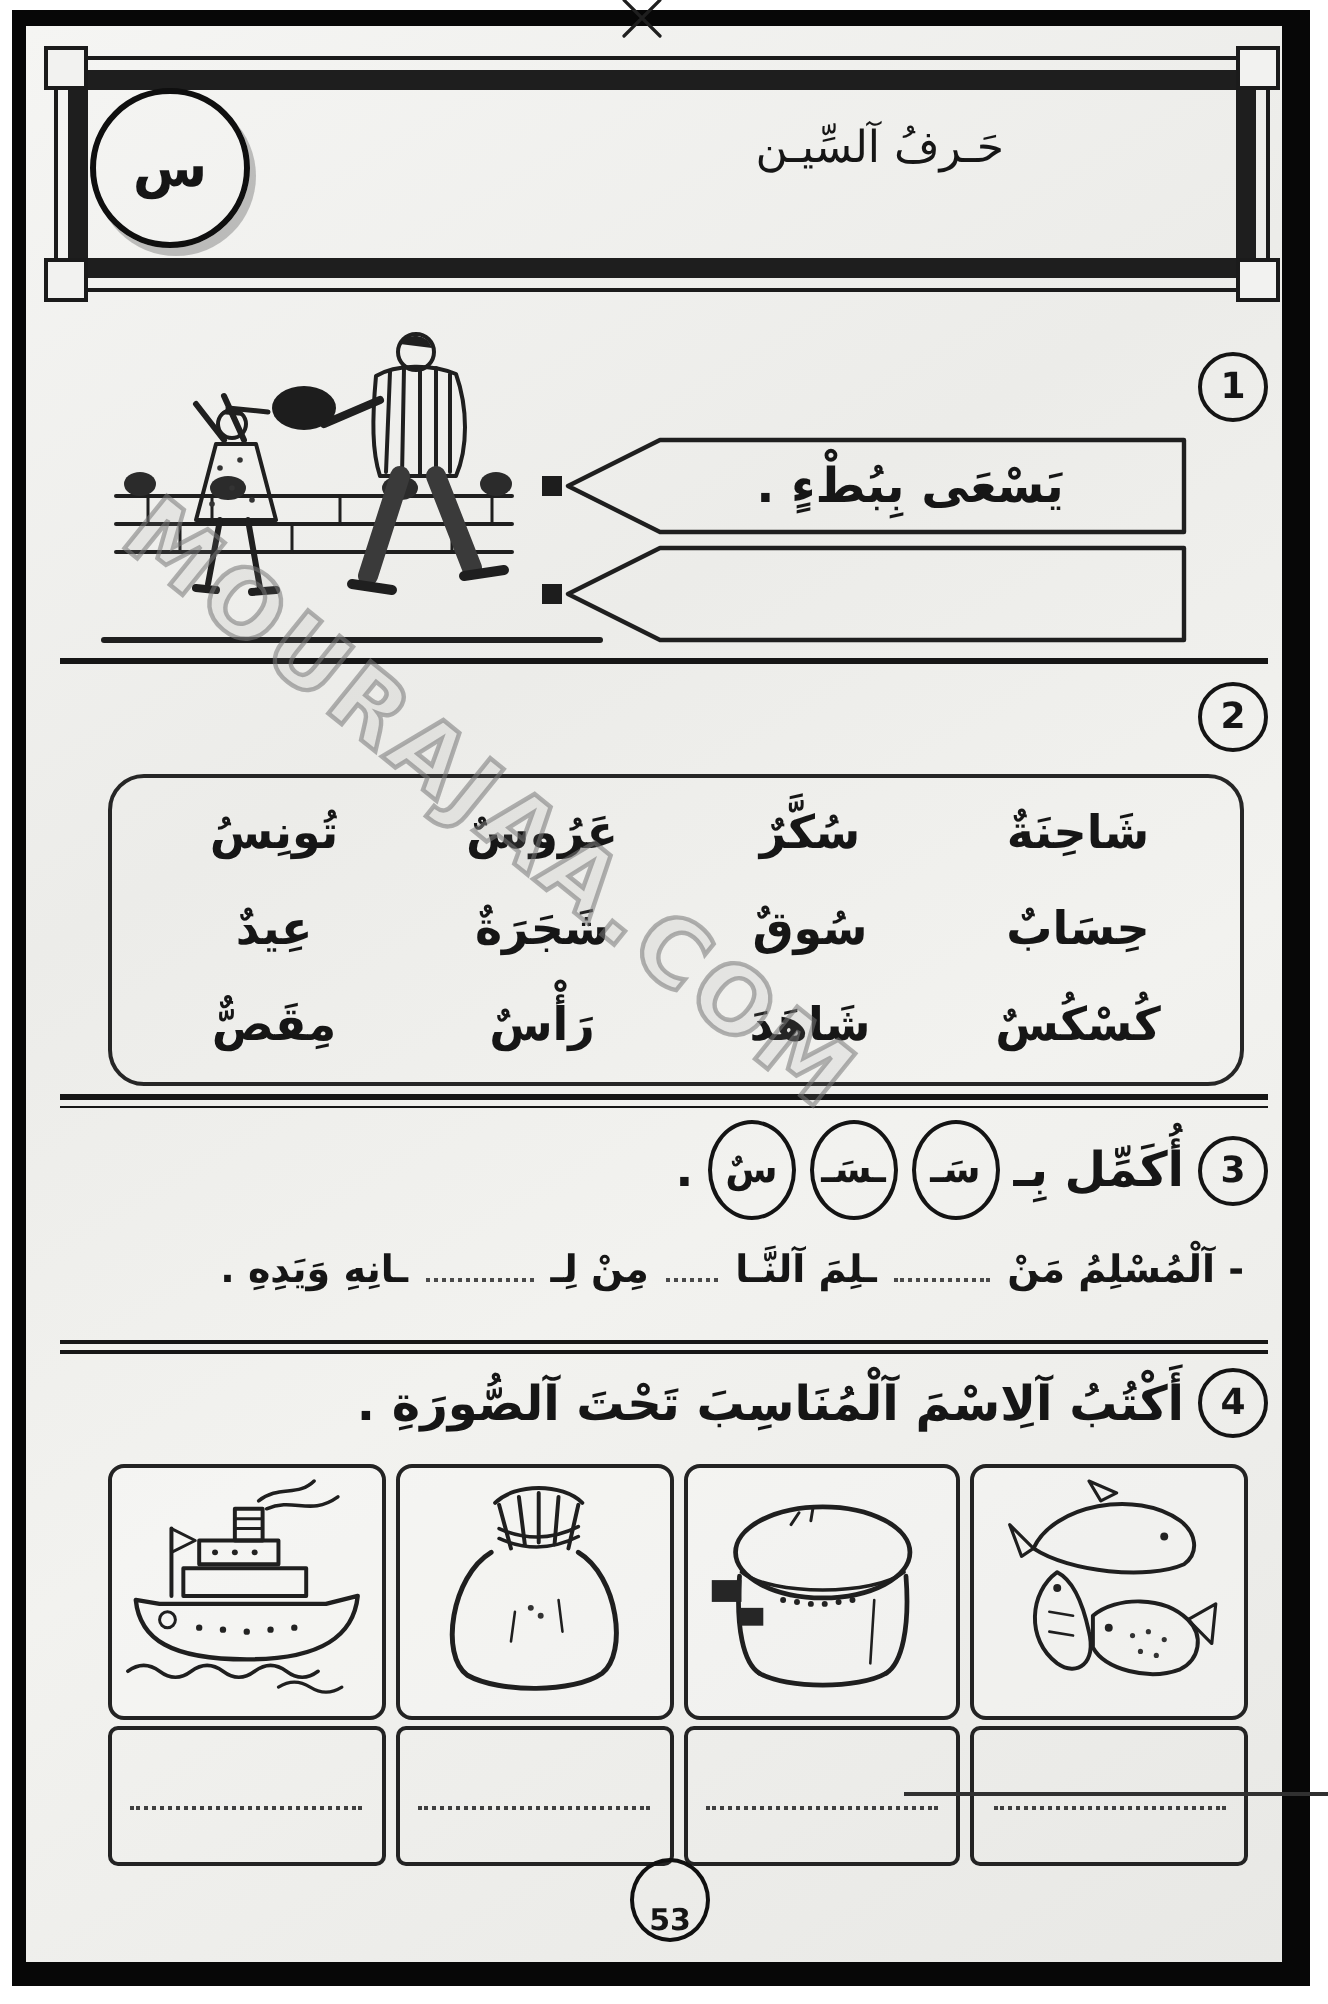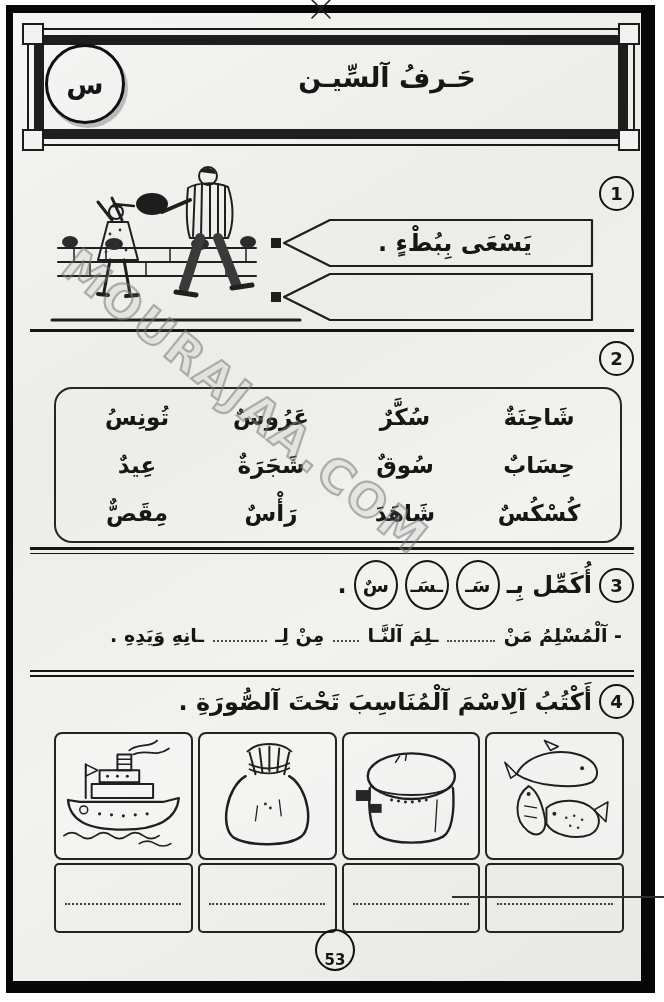--- a/index.html
+++ b/index.html
@@ -14,22 +14,22 @@
 
   
   .hframe{position:absolute;left:27px;top:28px;width:608px;height:118px;z-index:2;}
   .hframe .outer{position:absolute;inset:0;border:2px solid #1b1b1b;}
   .hframe .band{position:absolute;inset:7px;border:10px solid #1e1e1e;}
   .corner{position:absolute;width:18px;height:18px;border:2px solid #1b1b1b;background:#f2f2f0;z-index:3;}
   .c-tl{left:-5px;top:-5px}.c-tr{right:-5px;top:-5px}.c-bl{left:-5px;bottom:-5px}.c-br{right:-5px;bottom:-5px}
   .activity-oval{position:absolute;right:12px;top:17px;width:196px;height:80px;border:3px solid #0f0f0f;
      border-radius:50%;display:flex;align-items:center;justify-content:center;
      font-size:31px;font-weight:bold;box-shadow:4px 5px 0 rgba(105,105,105,.4);background:transparent;}
-  .page-title{position:absolute;left:245px;top:34px;width:230px;text-align:center;
-     font-size:27px;font-weight:bold;direction:rtl;}
+  .page-title{position:absolute;left:245px;top:34px;width:230px;text-align:right;
+     font-size:22px;font-weight:normal;direction:rtl;}
   .letter-badge{position:absolute;left:18px;top:16px;width:74px;height:74px;border:3px solid #0f0f0f;
      border-radius:50%;display:flex;align-items:center;justify-content:center;font-size:27px;font-weight:bold;
      box-shadow:3px 4px 0 rgba(105,105,105,.4);}
 
   
   .ex-header{position:absolute;right:30px;direction:rtl;display:flex;align-items:center;gap:7px;
      font-size:24px;font-weight:bold;z-index:2;}
   .num-circle{width:31px;height:31px;border:2px solid #141414;border-radius:50%;flex:0 0 auto;
      display:flex;align-items:center;justify-content:center;font-size:18px;font-weight:bold;}
 

